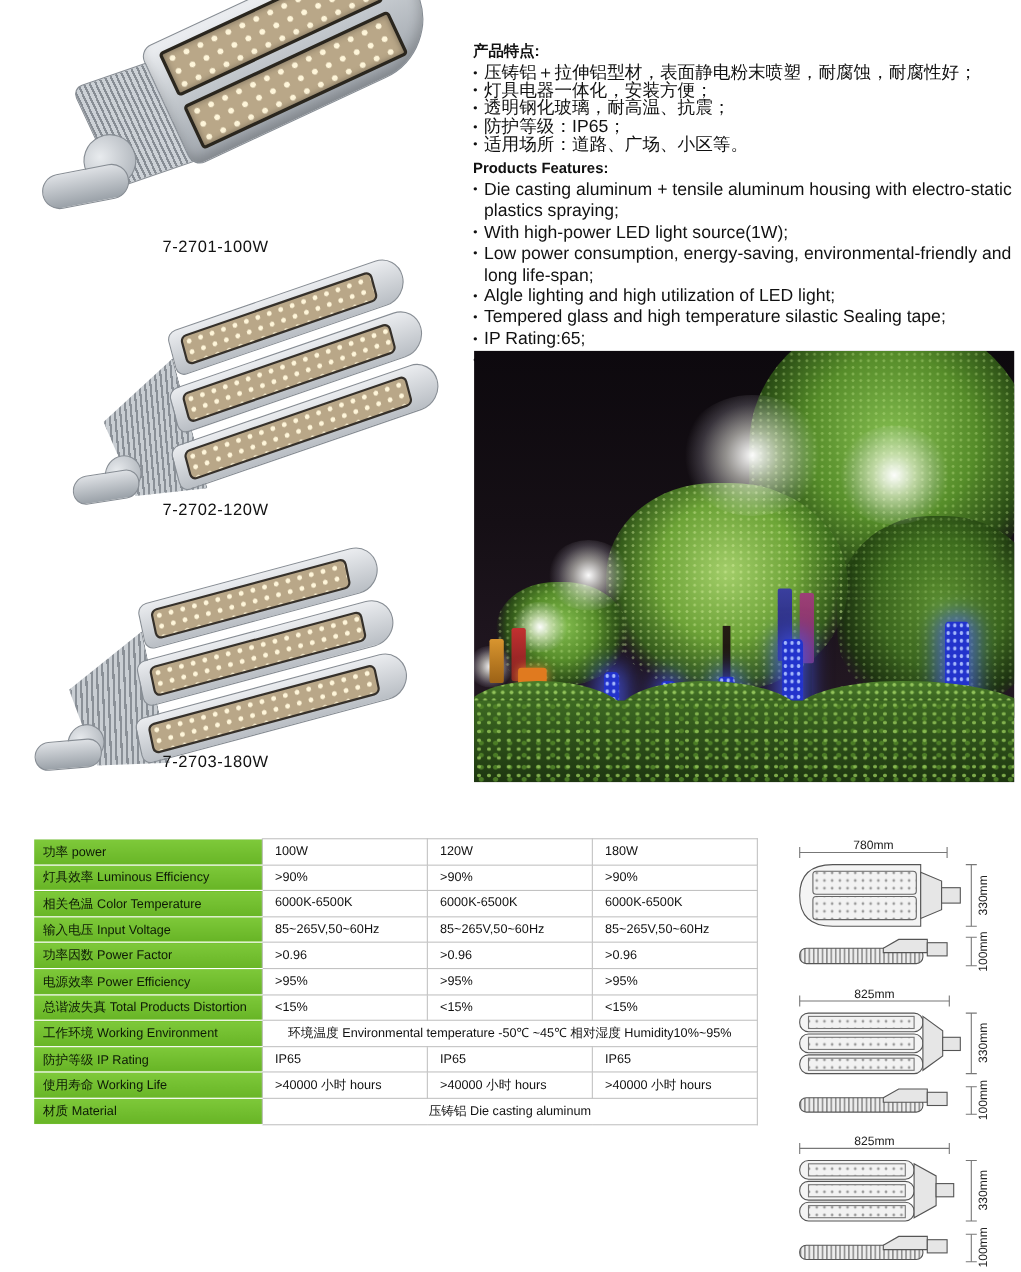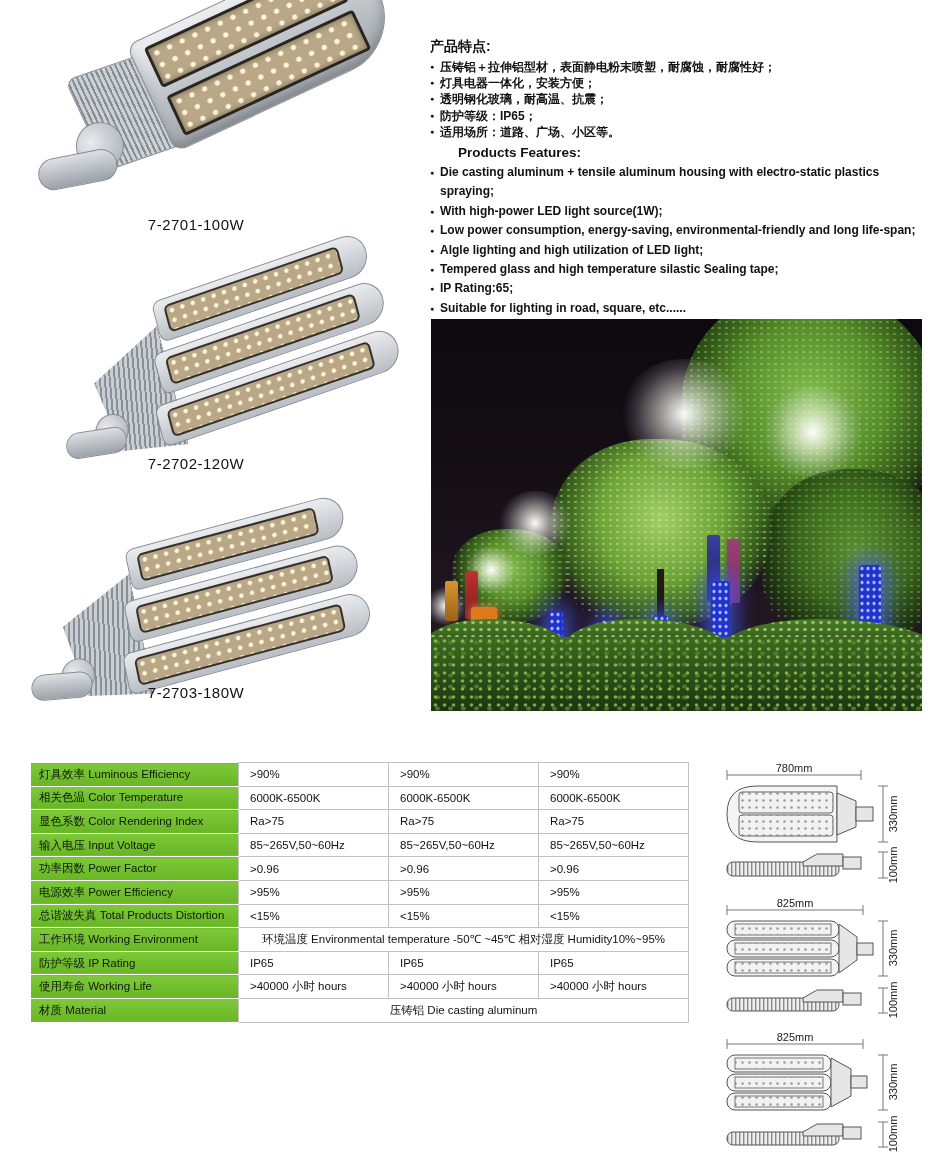--- a/index.html
+++ b/index.html
@@ -53,23 +53,23 @@
   .ml-knuckle { position:absolute; left:-16px; top:92px; width:34px; height:34px; border-radius:50%;
         background:radial-gradient(circle at 35% 35%,#e8ebee,#a6acb3); border:1px solid #878d94; }
 
   .model-label { position:absolute; left:96px; width:200px; text-align:center;
         font-size:15px; letter-spacing:.5px; color:#111; }
   .ml1 { top:216px; } .ml2 { top:455px; } .ml3 { top:684px; }
 
   
   .info { position:absolute; left:430px; top:38px; width:497px; }
   .info h3 { font-size:14px; font-weight:bold; margin:0 0 3px; }
-  .info h3.en { font-size:13.5px; margin-top:5px;margin-left:28px; }
+  .info h3.en { font-size:13.5px; margin-top:5px; }
   .info ul { list-style:none; }
-  .info li { position:relative; font-size:12px; line-height:16.2px; padding-left:10px;font-weight:bold; }
+  .info li { position:relative; font-size:16px; line-height:16.2px; padding-left:10px; }
   .info .en-list li { line-height:19.4px; }
   .info li::before { content:"●"; position:absolute; left:0; top:0; font-size:7px; line-height:inherit; }
 
   
   .photo { position:absolute; left:431px; top:319px; width:491px; height:392px; overflow:hidden;
         background:linear-gradient(180deg,#0d090e 0%,#150f15 40%,#201620 72%,#281c26 100%); }
   .photo > div { position:absolute; }
   .glow { border-radius:50%;
         background:radial-gradient(circle, rgba(255,255,255,.98) 0%, rgba(255,255,245,.55) 28%, rgba(240,235,255,.18) 55%, rgba(0,0,0,0) 72%); }
   .g1 { left:188px; top:40px;  width:130px; height:110px; }
@@ -262,36 +262,36 @@
     <div class="hblob hb1"></div>
     <div class="hblob hb2"></div>
     <div class="hblob hb3"></div>
     <div class="hedge"></div>
   </div>
 
   <div class="spec">
     <table class="spec-table">
       <tbody id="spec-tbody">
           <tr>
+            <td class="label-cell">功率  power</td>
+            <td class="value-cell">100W</td>
+            <td class="value-cell">120W</td>
+            <td class="value-cell">180W</td>
+          </tr>
+          <tr>
             <td class="label-cell">灯具效率  Luminous Efficiency</td>
             <td class="value-cell">&gt;90%</td>
             <td class="value-cell">&gt;90%</td>
             <td class="value-cell">&gt;90%</td>
           </tr>
           <tr>
             <td class="label-cell">相关色温  Color Temperature</td>
             <td class="value-cell">6000K-6500K</td>
             <td class="value-cell">6000K-6500K</td>
             <td class="value-cell">6000K-6500K</td>
-          </tr>
-          <tr>
-            <td class="label-cell">显色系数  Color Rendering Index</td>
-            <td class="value-cell">Ra&gt;75</td>
-            <td class="value-cell">Ra&gt;75</td>
-            <td class="value-cell">Ra&gt;75</td>
           </tr>
           <tr>
             <td class="label-cell">输入电压  Input Voltage</td>
             <td class="value-cell">85~265V,50~60Hz</td>
             <td class="value-cell">85~265V,50~60Hz</td>
             <td class="value-cell">85~265V,50~60Hz</td>
           </tr>
           <tr>
             <td class="label-cell">功率因数  Power Factor</td>
             <td class="value-cell">&gt;0.96</td>

